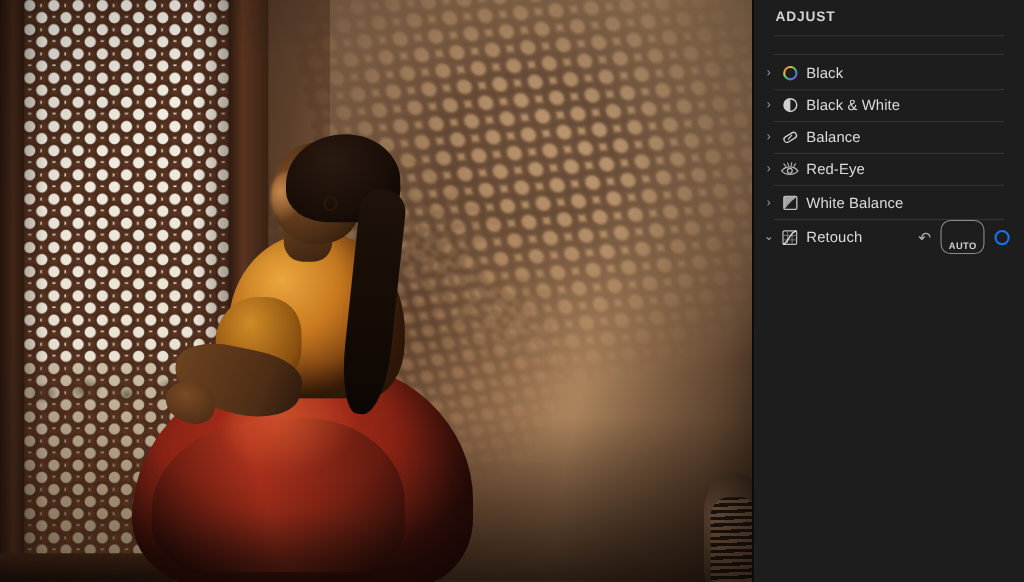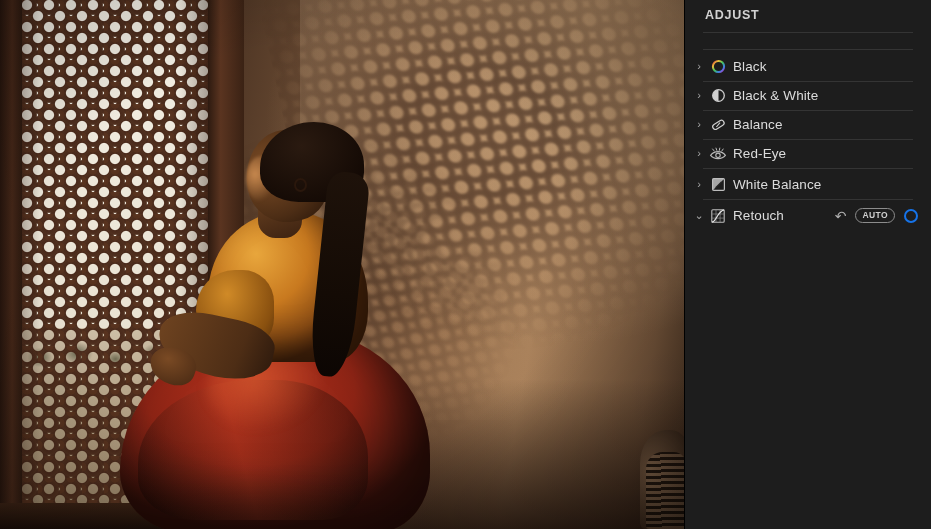--- a/index.html
+++ b/index.html
@@ -204,21 +204,21 @@
     width:14px; text-align:center; margin-left:7px;
     font-size:11px; color:#a4a4a4; line-height:1;
   }
   .row .ico { width:22px; height:18px; margin-left:1px; display:flex; align-items:center; justify-content:center; }
   .row .lbl { font-size:13.5px; color:#dcdcdc; margin-left:4px; letter-spacing:.1px; }
   .row-actions { margin-left:auto; display:flex; align-items:center; gap:9px; margin-right:14px; }
 
   .reset-ico { color:#b0b0b0; font-size:14px; line-height:1; }
   .auto-btn {
     border:1px solid #8c8c8c; border-radius:9px;
-    padding:1px 6px 2px; font-size:8.5px; font-weight:bold;
+    padding:17px 6px 2px; font-size:8.5px; font-weight:bold;
     letter-spacing:.4px; color:#cfcfcf;
   }
   .enable-dot { width:14px; height:14px; border:2px solid #1673e8; border-radius:50%; }
 </style>
 </head>
 <body>
 
 <div class="app">
 
   <div class="viewer">

